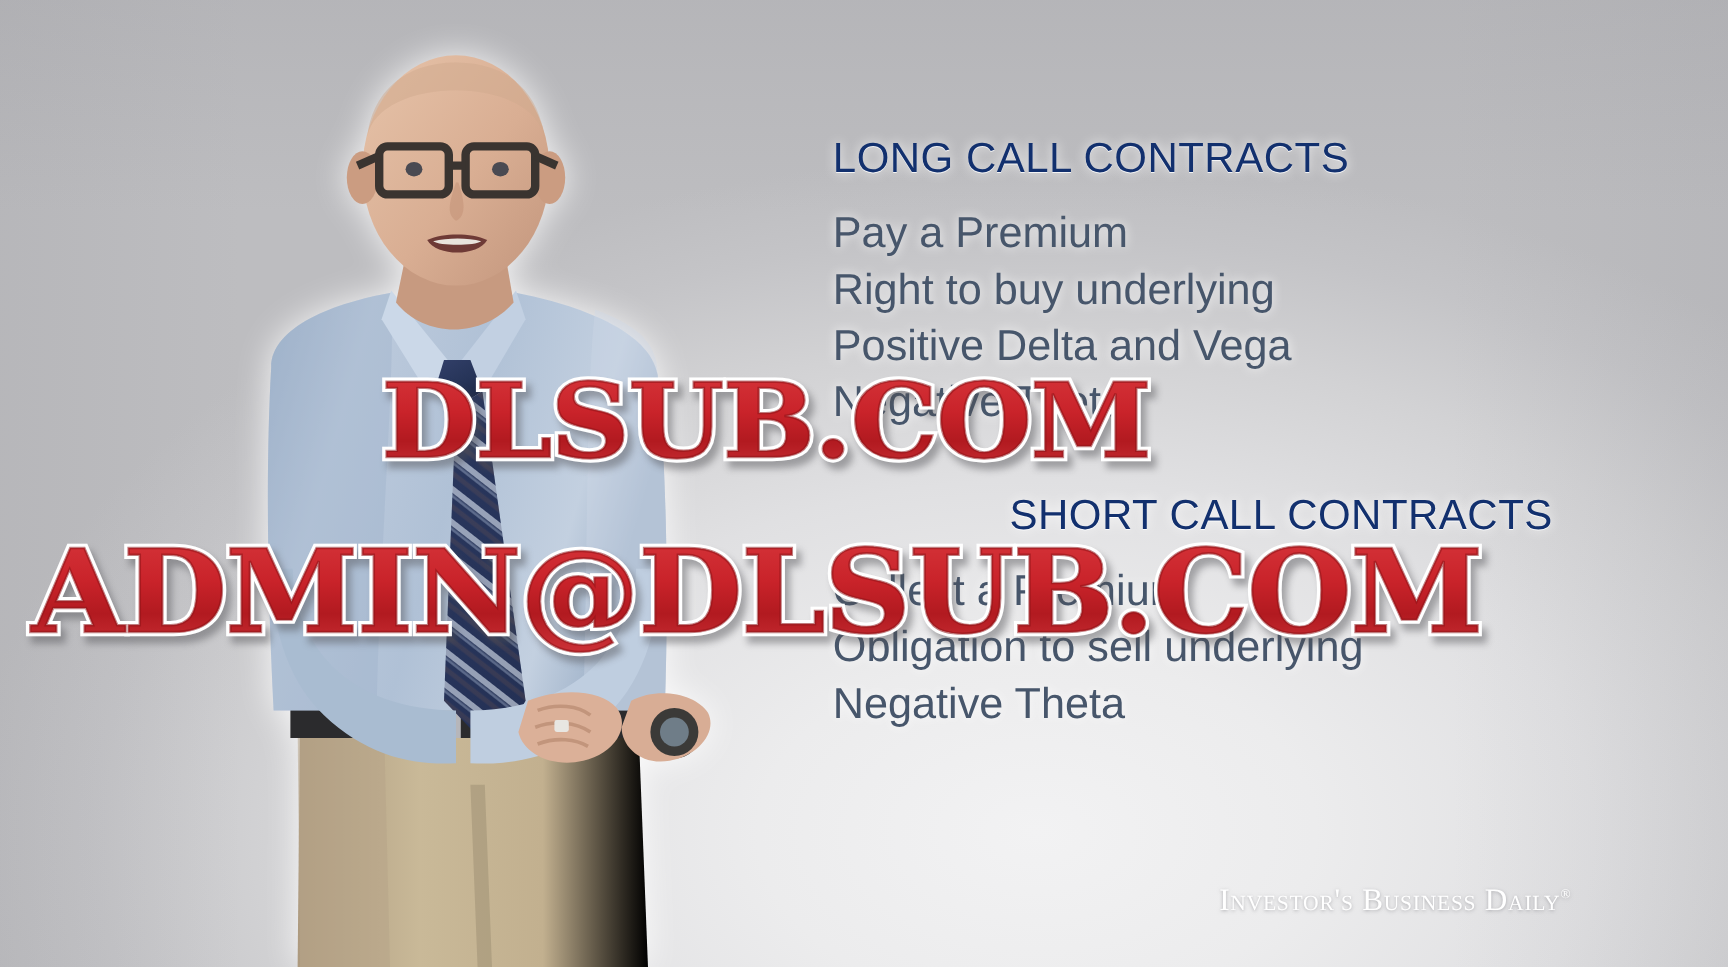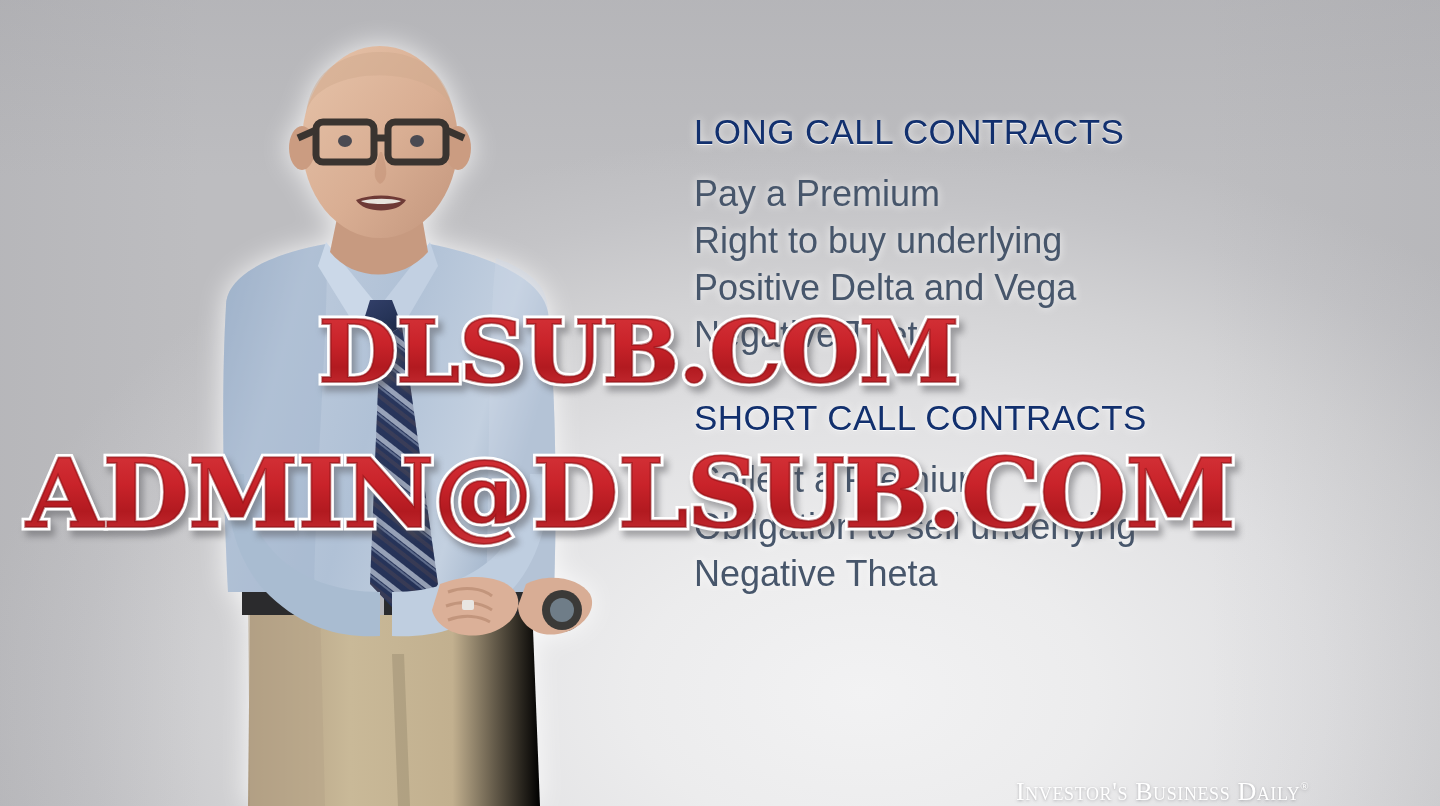--- a/index.html
+++ b/index.html
@@ -45,35 +45,35 @@
   }
   .bullets{margin-top:18px;}
   .bullet{
     color:#47566b;
     font-size:36px;
     line-height:47px;
     font-weight:400;
     white-space:nowrap;
     text-shadow:0 0 9px rgba(255,255,255,.9);
   }
-  .sec2{margin-top:40px;}
+  .sec2{margin-top:52px;text-align:right;}
 
   
   .presenter{
     position:absolute;
     left:130px;top:44px;
     width:520px;height:762px;
     filter:drop-shadow(0 0 14px rgba(255,255,255,.85));
   }
   .presenter svg{display:block;width:100%;height:100%;}
 
   
   .ibd{
     position:absolute;
-    left:1016px;top:777px;
+    left:1016px;top:735px;
     color:#ffffff;
     font-family:"Liberation Serif", serif;
     font-size:26px;
     font-variant:small-caps;
     letter-spacing:.6px;
     white-space:nowrap;
     text-shadow:0 1px 3px rgba(120,120,125,.55);
   }
   .ibd sup{font-size:11px;vertical-align:super;}
 

